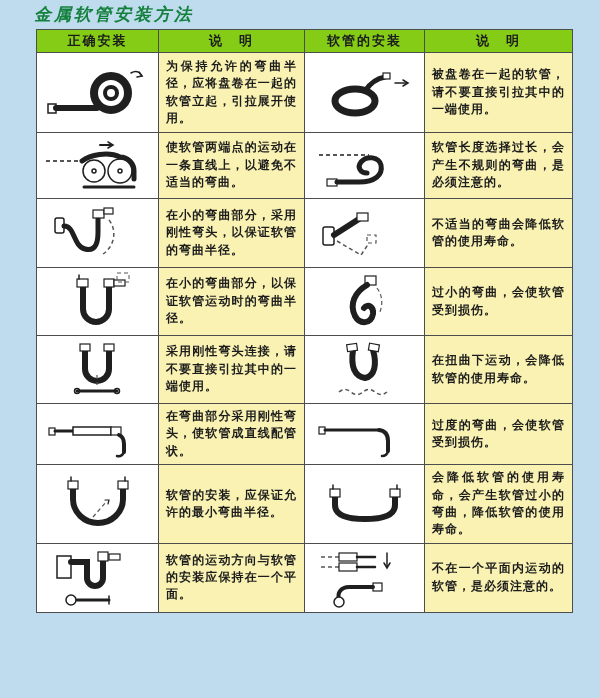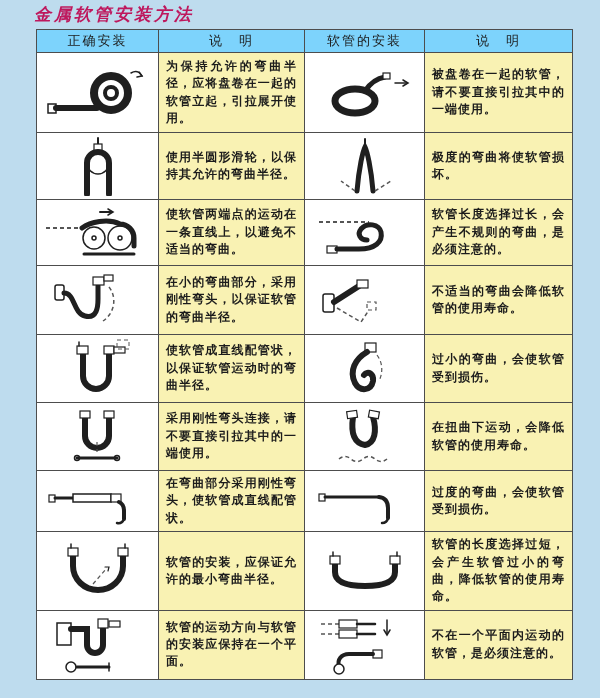--- a/index.html
+++ b/index.html
@@ -9,38 +9,38 @@
     font-family:"Liberation Sans","DejaVu Sans",sans-serif;
     color:#1c1c1c;
     overflow:hidden;
   }
   .page-title{
     margin:3px 12px 3px 34px;
     font-size:17px;
     font-weight:bold;
     font-style:italic;
     letter-spacing:3px;
-    color:#be185d;
+    color:#15803d;
     font-family:"DejaVu Serif","Liberation Serif",serif;
   }
   table.install-table{
     border-collapse:collapse;
     margin-left:36px;
     table-layout:fixed;
     width:536px;
   }
   .install-table td,.install-table th{
     border:1px solid #4d4d4d;
     padding:0;
   }
   .install-table th{
-    background:#7dd3fc;
+    background:#84cc16;
     height:22px;
     font-size:13px;
-    font-weight:normal;
+    font-weight:bold;
     letter-spacing:2px;
     text-align:center;
   }
   td.img-cell{
     background:#ffffff;
     text-align:center;
     vertical-align:middle;
   }
   td.desc-cell{
     background:#f9f2b3;
@@ -96,42 +96,20 @@
         <ellipse class="s" cx="42" cy="38" rx="20" ry="12" stroke-width="7"></ellipse>
         <path class="s" d="M52 28 Q60 16 72 14" stroke-width="5"></path>
         <rect class="f" x="70" y="10" width="7" height="6" stroke-width="1.2"></rect>
         <path class="s" d="M82 20 h12" stroke-width="1.5"></path>
         <path class="s" d="M90 17 l5 3 l-5 3" stroke-width="1.5"></path>
       </svg></span>
     </td>
     <td class="desc-cell">被盘卷在一起的软管，请不要直接引拉其中的一端使用。</td>
   </tr>
 
-  <tr style="height:67px">
-    <td class="img-cell">
-      <span>
-      <svg width="110" height="60" viewBox="0 0 110 60">
-        <line class="s" x1="55" y1="2" x2="55" y2="10" stroke-width="2"></line>
-        <rect class="f" x="51" y="8" width="8" height="9" stroke-width="1.2"></rect>
-        <circle class="f" cx="55" cy="27" r="11" stroke-width="1.5"></circle>
-        <path class="s" d="M44 58 V27 A11 11 0 0 1 66 27 V58" stroke-width="6"></path>
-      </svg></span>
-    </td>
-    <td class="desc-cell">使用半圆形滑轮，以保持其允许的弯曲半径。</td>
-    <td class="img-cell">
-      <span>
-      <svg width="104" height="58" viewBox="0 0 104 58">
-        <line class="s" x1="52" y1="2" x2="52" y2="10" stroke-width="2"></line>
-        <path class="s" d="M44 54 C46 30 50 14 52 10 C54 14 58 30 60 54" stroke-width="5"></path>
-        <line class="d" x1="42" y1="54" x2="28" y2="44" stroke-width="1.5"></line>
-        <line class="d" x1="62" y1="54" x2="78" y2="44" stroke-width="1.5"></line>
-      </svg></span>
-    </td>
-    <td class="desc-cell">极度的弯曲将使软管损坏。</td>
-  </tr>
 
   <tr style="height:66px">
     <td class="img-cell">
       <span>
       <svg width="112" height="58" viewBox="0 0 112 58">
         <line class="d" x1="4" y1="24" x2="40" y2="24" stroke-width="2"></line>
         <path class="s" d="M58 8 h12" stroke-width="2"></path>
         <path class="s" d="M66 5 l5 3 l-5 3" stroke-width="1.5"></path>
         <circle class="f" cx="52" cy="34" r="11" stroke-width="1.5"></circle>
         <circle class="f" cx="78" cy="34" r="12" stroke-width="1.5"></circle>
@@ -183,21 +161,21 @@
       <span>
       <svg width="110" height="62" viewBox="0 0 110 62">
         <path class="s" d="M40 16 V38 A13 13 0 0 0 66 38 V16" stroke-width="6"></path>
         <rect class="f" x="34" y="8" width="11" height="8" stroke-width="1.2"></rect>
         <line class="s" x1="36" y1="4" x2="36" y2="8" stroke-width="1.5"></line>
         <rect class="f" x="61" y="8" width="10" height="8" stroke-width="1.2"></rect>
         <rect class="f" x="71" y="9" width="11" height="6" stroke-width="1.2"></rect>
         <rect class="d" x="74" y="2" width="12" height="9" stroke-width="1"></rect>
       </svg></span>
     </td>
-    <td class="desc-cell">使软管成直线配管状，以保证软管运动时的弯曲半径。</td>
+    <td class="desc-cell">在小的弯曲部分，以保证软管运动时的弯曲半径。</td>
     <td class="img-cell">
       <span>
       <svg width="104" height="60" viewBox="0 0 104 60">
         <rect class="f" x="52" y="4" width="11" height="9" stroke-width="1.2"></rect>
         <path class="s" d="M54 13 C42 20 36 32 42 44 C47 53 58 52 60 42 C61 35 55 31 51 36" stroke-width="6"></path>
         <path class="d" d="M64 16 C70 24 70 34 66 42" stroke-width="1.2"></path>
       </svg></span>
     </td>
     <td class="desc-cell">过小的弯曲，会使软管受到损伤。</td>
   </tr>
@@ -270,21 +248,21 @@
     <td class="img-cell">
       <span>
       <svg width="104" height="58" viewBox="0 0 104 58">
         <path class="s" d="M22 22 V30 Q22 44 52 44 Q82 44 82 30 V22" stroke-width="6"></path>
         <rect class="f" x="17" y="14" width="10" height="8" stroke-width="1.2"></rect>
         <rect class="f" x="77" y="14" width="10" height="8" stroke-width="1.2"></rect>
         <line class="s" x1="20" y1="10" x2="20" y2="14" stroke-width="1.5"></line>
         <line class="s" x1="84" y1="10" x2="84" y2="14" stroke-width="1.5"></line>
       </svg></span>
     </td>
-    <td class="desc-cell">软管的长度选择过短，会产生软管过小的弯曲，降低软管的使用寿命。</td>
+    <td class="desc-cell">会降低软管的使用寿命，会产生软管过小的弯曲，降低软管的使用寿命。</td>
   </tr>
 
   <tr style="height:62px">
     <td class="img-cell">
       <span>
       <svg width="110" height="68" viewBox="0 0 110 68">
         <rect class="f" x="14" y="12" width="14" height="22" stroke-width="1.5"></rect>
         <path class="s" d="M28 18 H44 V34 A8 8 0 0 0 60 34 V18" stroke-width="6"></path>
         <rect class="f" x="55" y="8" width="10" height="9" stroke-width="1.2"></rect>
         <rect class="f" x="66" y="10" width="11" height="6" stroke-width="1.2"></rect>

